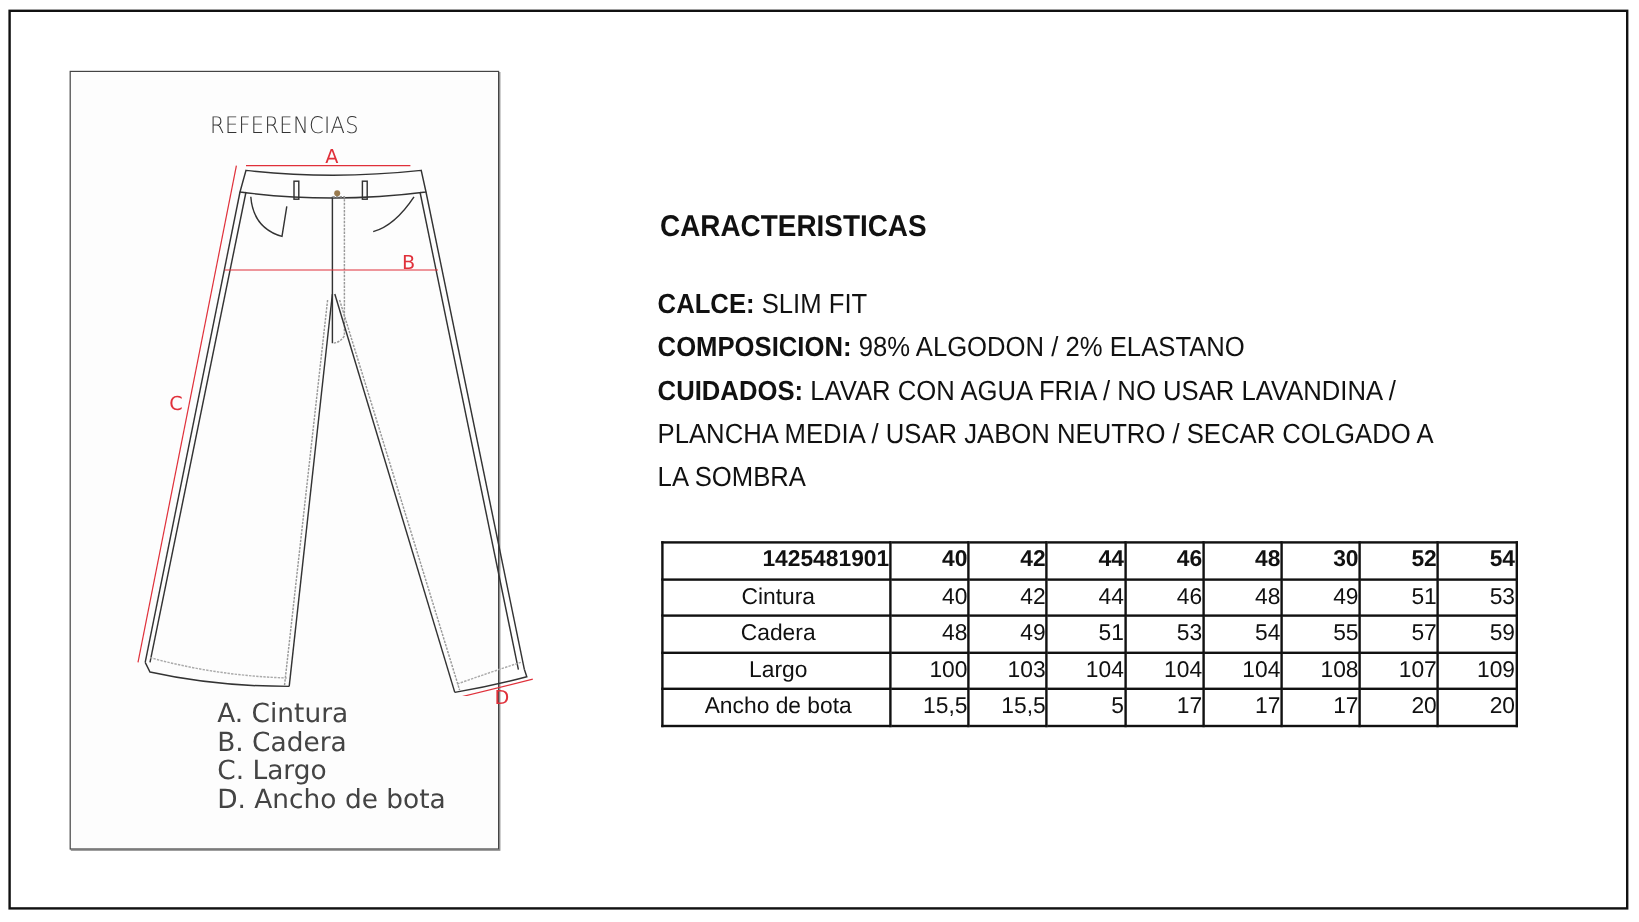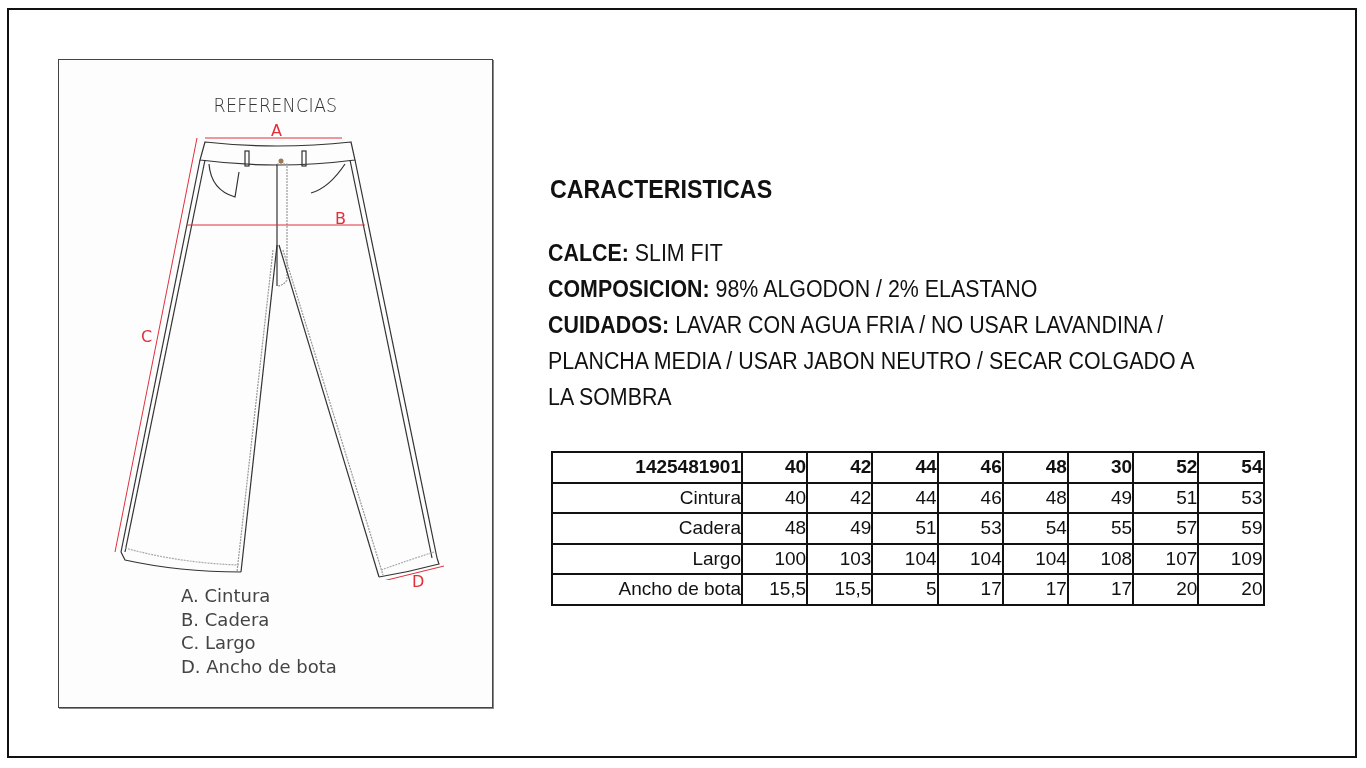--- a/index.html
+++ b/index.html
@@ -1,30 +1,30 @@
 <!DOCTYPE html>
 <html><head>
 <meta charset="utf-8">
 <style>
   html, body { margin: 0; padding: 0; background: #ffffff; }
   body { width: 1366px; height: 768px; position: relative; overflow: hidden; font-family: "Liberation Sans", sans-serif; }
   .frame { position: absolute; left: 7px; top: 8px; width: 1350px; height: 750px; border: 2px solid #111; box-sizing: border-box; background: #fff; }
-  .ref-card { position: absolute; left: 58px; top: 59px; width: 435px; height: 649px; border: 1.5px solid #444; box-sizing: border-box; background: #fdfdfd; box-shadow: 1px 1px 0 #888; }
+  .ref-card { position: absolute; left: 58px; top: 59px; width: 358px; height: 649px; border: 1.5px solid #444; box-sizing: border-box; background: #fdfdfd; box-shadow: 1px 1px 0 #888; }
   .ref-title { position: absolute; left: 0; width: 100%; top: 34px; text-align: center; font-family: "DejaVu Sans", sans-serif; font-size: 19px; color: #333; letter-spacing: 0.3px; font-weight: 300; transform: scaleX(0.92); }
   .pants-svg { position: absolute; left: 0; top: 0; }
-  .legend { position: absolute; left: 122px; top: 524px; font-family: "DejaVu Sans", sans-serif; font-size: 18px; color: #444; line-height: 23.5px; }
+  .legend { position: absolute; left: 122px; top: 524px; font-family: "DejaVu Sans", sans-serif; font-size: 22px; color: #444; line-height: 23.5px; }
   .legend div { white-space: nowrap; }
   .dim-label { position: absolute; font-family: "DejaVu Sans", sans-serif; font-size: 16px; color: #e0303a; }
   .char-title { position: absolute; left: 550px; top: 175px; font-family: "Liberation Sans", sans-serif; font-weight: bold; font-size: 25px; color: #111; transform: scaleX(0.93); transform-origin: left; }
   .char-body { position: absolute; left: 548px; top: 235px; font-family: "Liberation Sans", sans-serif; font-size: 23px; line-height: 36px; color: #111; width: 720px; transform: scaleX(0.93); transform-origin: left; }
   .char-body b { font-weight: bold; }
   table.sizes { position: absolute; left: 551px; top: 451px; border-collapse: collapse; font-family: "Liberation Sans", sans-serif; font-size: 19px; color: #111; }
   table.sizes td, table.sizes th { border: 2px solid #111; height: 28.5px; padding: 0; text-align: right; }
   table.sizes th { font-weight: bold; }
-  table.sizes td.rowlabel { text-align: right; padding-left: 3px; }
+  table.sizes td.rowlabel { text-align: center; padding-left: 3px; }
   .c0 { width: 188px; }
   .cn { width: 63.2px; }
 </style>
 </head>
 <body>
 
 <div class="frame"></div>
 
 <div class="ref-card">
   <div class="ref-title">REFERENCIAS</div>

